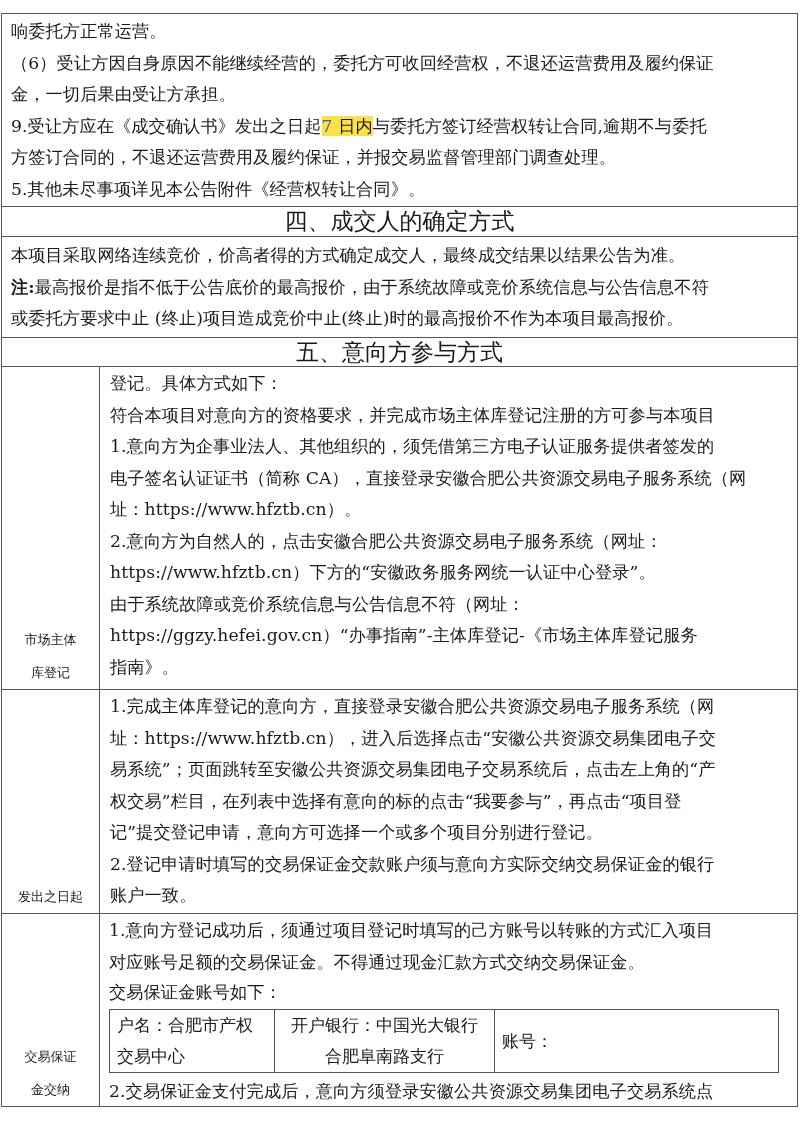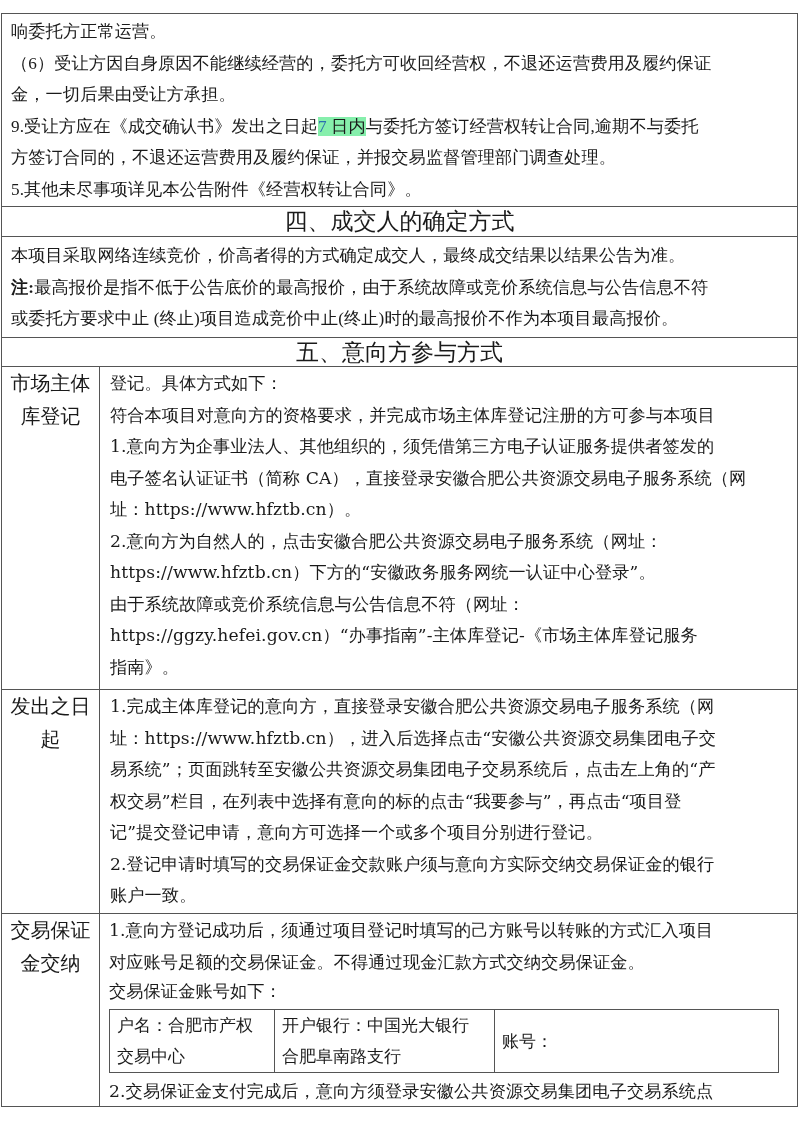--- a/index.html
+++ b/index.html
@@ -8,30 +8,30 @@
     font-family: "DejaVu Serif", "Liberation Serif", serif;
     color: #1a1a1a;
   }
   .doc {
     position: absolute; left: 1px; top: 13px; width: 797px;
     border: 1.5px solid #555; border-collapse: collapse;
     box-sizing: border-box;
   }
   .row { border-bottom: 1.5px solid #555; box-sizing: border-box; }
   .row:last-child { border-bottom: none; }
-  .full { padding: 2px 8px 2px 9px; font-family: Liberation Serif, serif; }
+  .full { padding: 2px 8px 2px 9px; }
   .p { font-size: 17.2px; line-height: 31.5px; margin: 0; white-space: nowrap; letter-spacing: 0.1px; }
   .heading { text-align: center; font-size: 23px; line-height: 28px; }
-  .hl { background: #86efac; }
+  .hl { background: #fde047; }
   .hl .num { color: #2b6cb0; }
   .split { display: flex; }
   .label {
     width: 98px; flex: 0 0 98px; border-right: 1.5px solid #555;
-    display: flex; align-items: flex-start; justify-content: center;
-    text-align: center; font-size: 20px; line-height: 33px; box-sizing: border-box;
+    display: flex; align-items: flex-end; justify-content: center;
+    text-align: center; font-size: 13px; line-height: 33px; box-sizing: border-box;
   }
   .content { flex: 1; padding: 1px 6px 2px 10px; }
   .bold { font-weight: bold; }
   .inner {
     border-collapse: collapse; margin: 2px 0 3px 0; width: 670px;
   }
   .inner td {
     border: 1.5px solid #555; font-size: 17px; line-height: 31px;
     padding: 0 7px; vertical-align: middle; white-space: nowrap;
   }
@@ -99,29 +99,29 @@
   <div class="row split" style="height:192px;">
     <div class="label">
       <div>
           <div>交易保证</div>
           <div>金交纳</div>
         </div>
     </div>
     <div class="content" style="padding-left:9px;">
       <p class="p">1.意向方登记成功后，须通过项目登记时填写的己方账号以转账的方式汇入项目</p>
       <p class="p">对应账号足额的交易保证金。不得通过现金汇款方式交纳交易保证金。</p>
-      <p class="p" style="line-height:29px;font-family:Liberation Mono, monospace;">交易保证金账号如下：</p>
+      <p class="p" style="line-height:29px;">交易保证金账号如下：</p>
       <table class="inner">
         <tbody>
             <tr>
           <td style="width:150px;">
                 <div>户名：合肥市产权</div>
                 <div>交易中心</div>
               </td>
-          <td style="width:205px;">
+          <td style="width:205px;text-align:center;">
                 <div>开户银行：中国光大银行</div>
                 <div>合肥阜南路支行</div>
               </td>
           <td>账号：</td>
         </tr>
       </tbody>
         </table>
       <p class="p">2.交易保证金支付完成后，意向方须登录安徽公共资源交易集团电子交易系统点</p>
     </div>
   </div>

